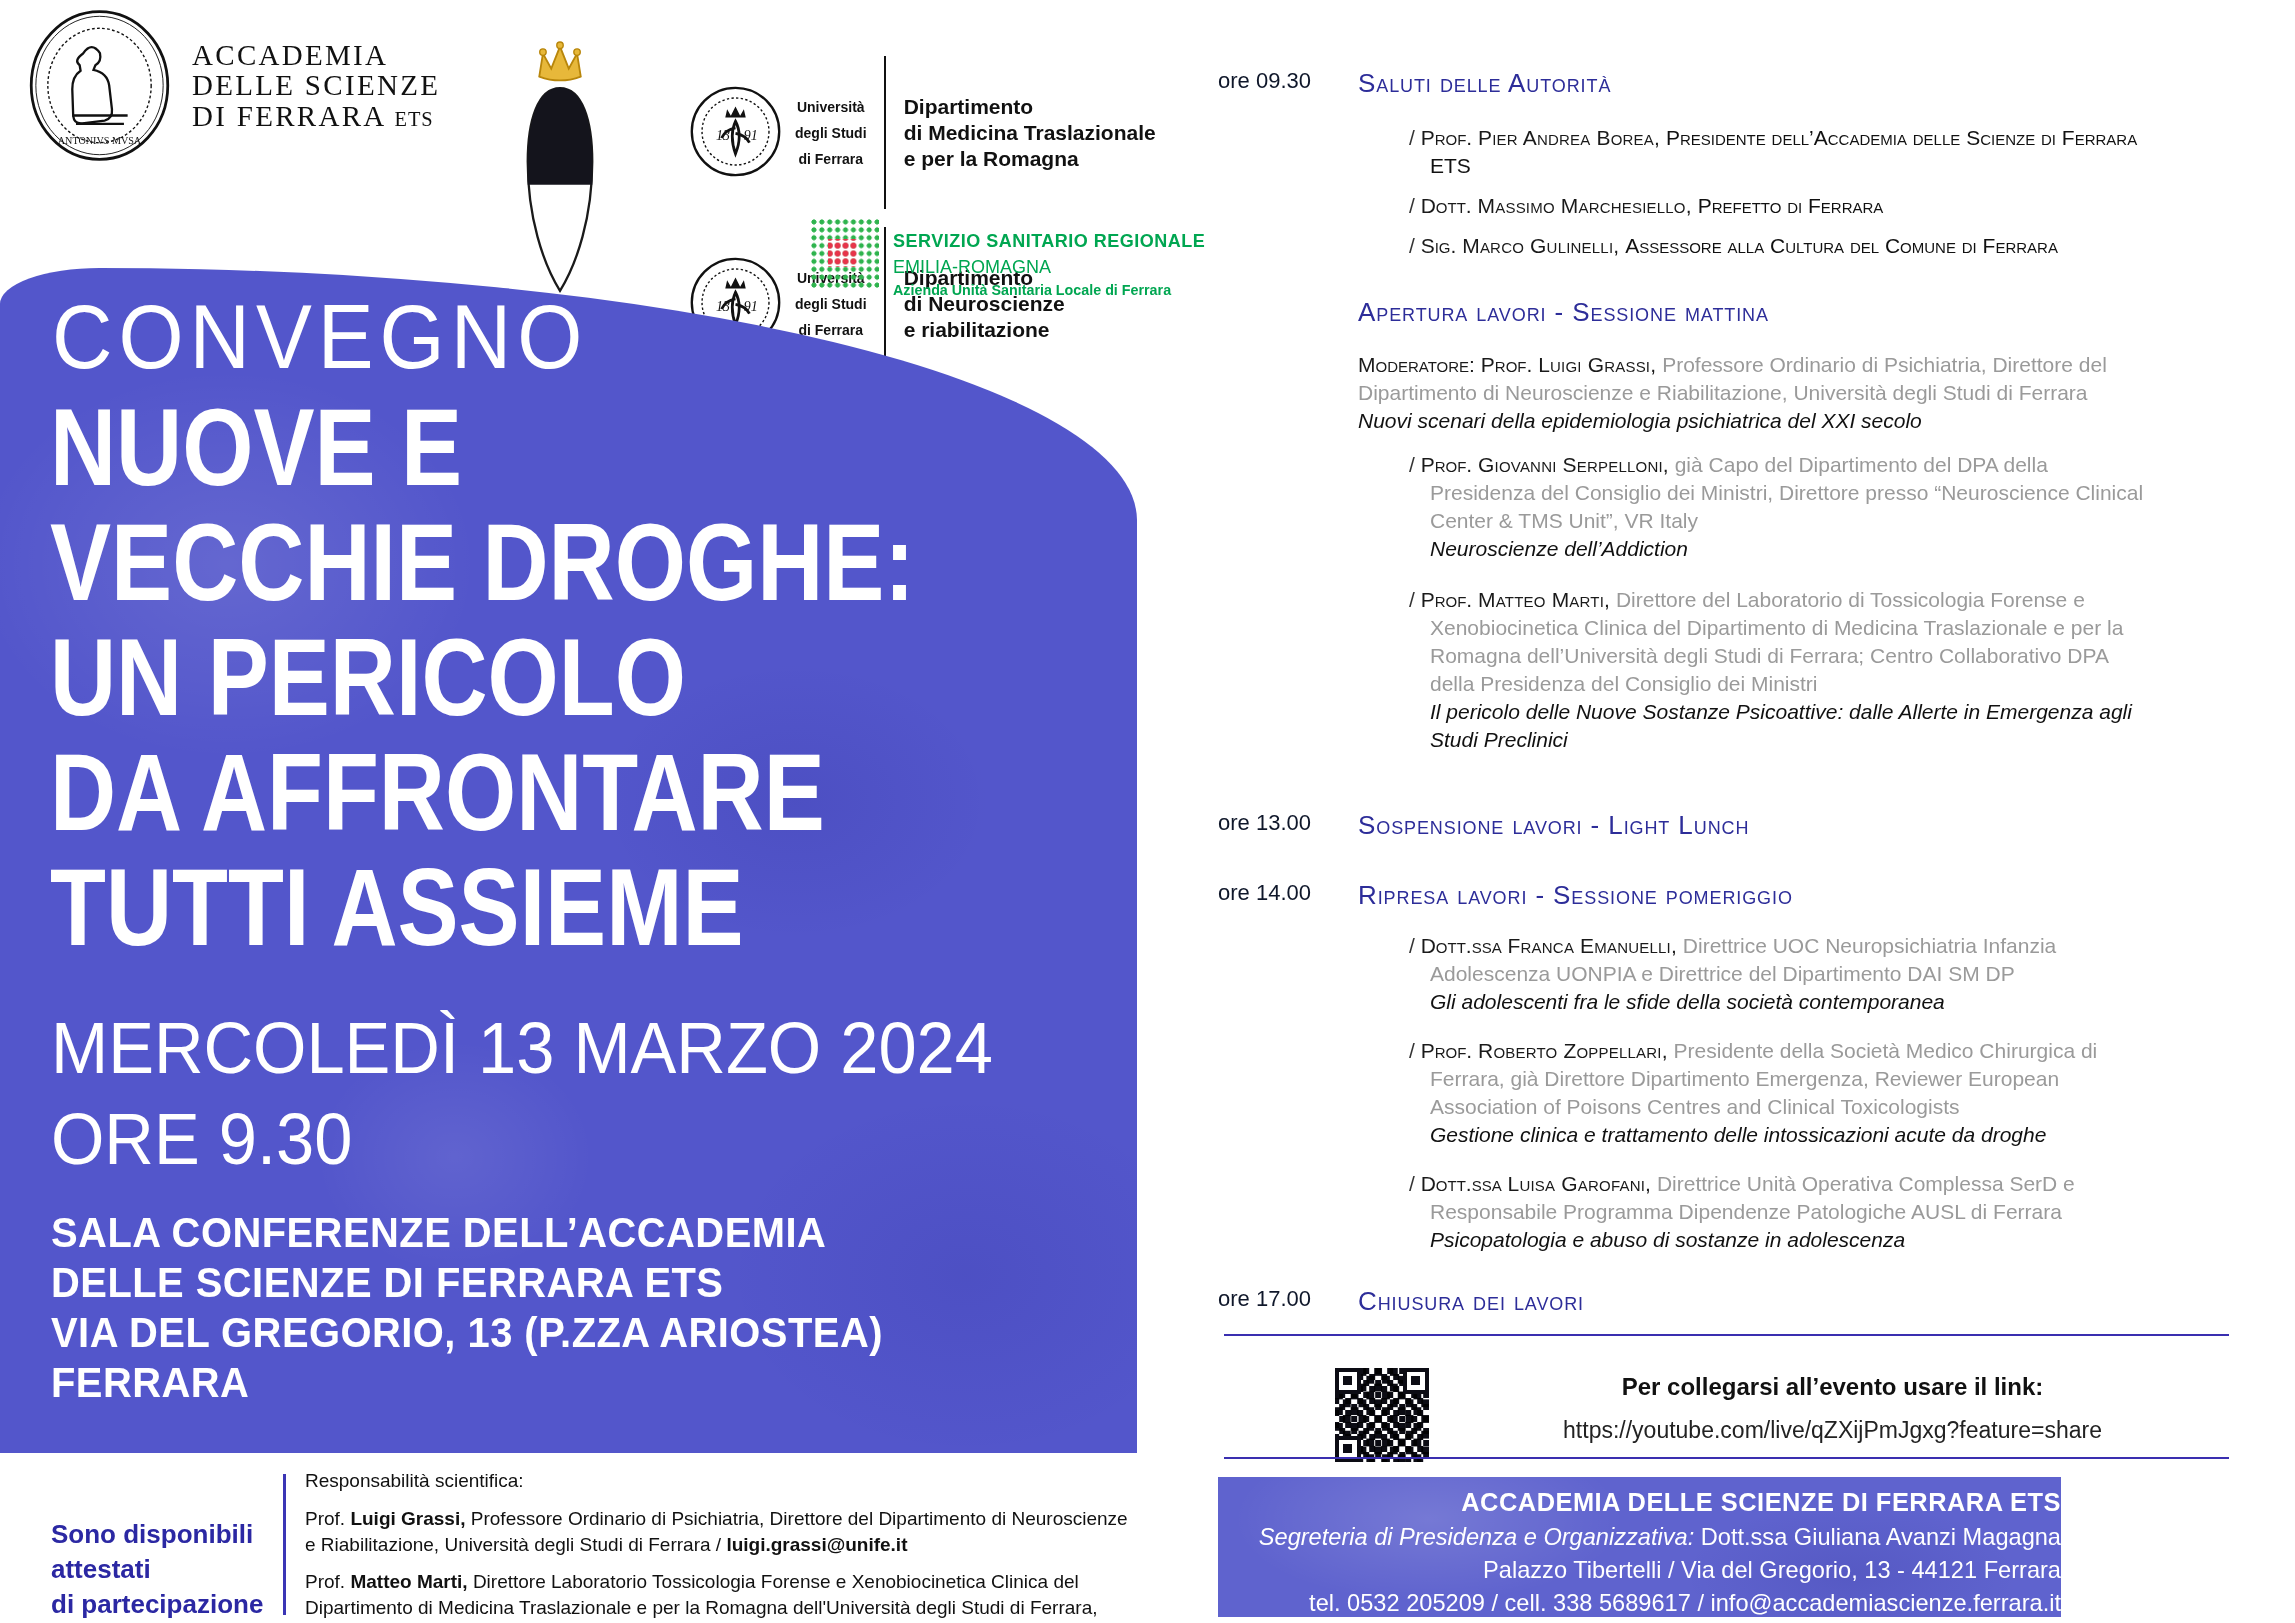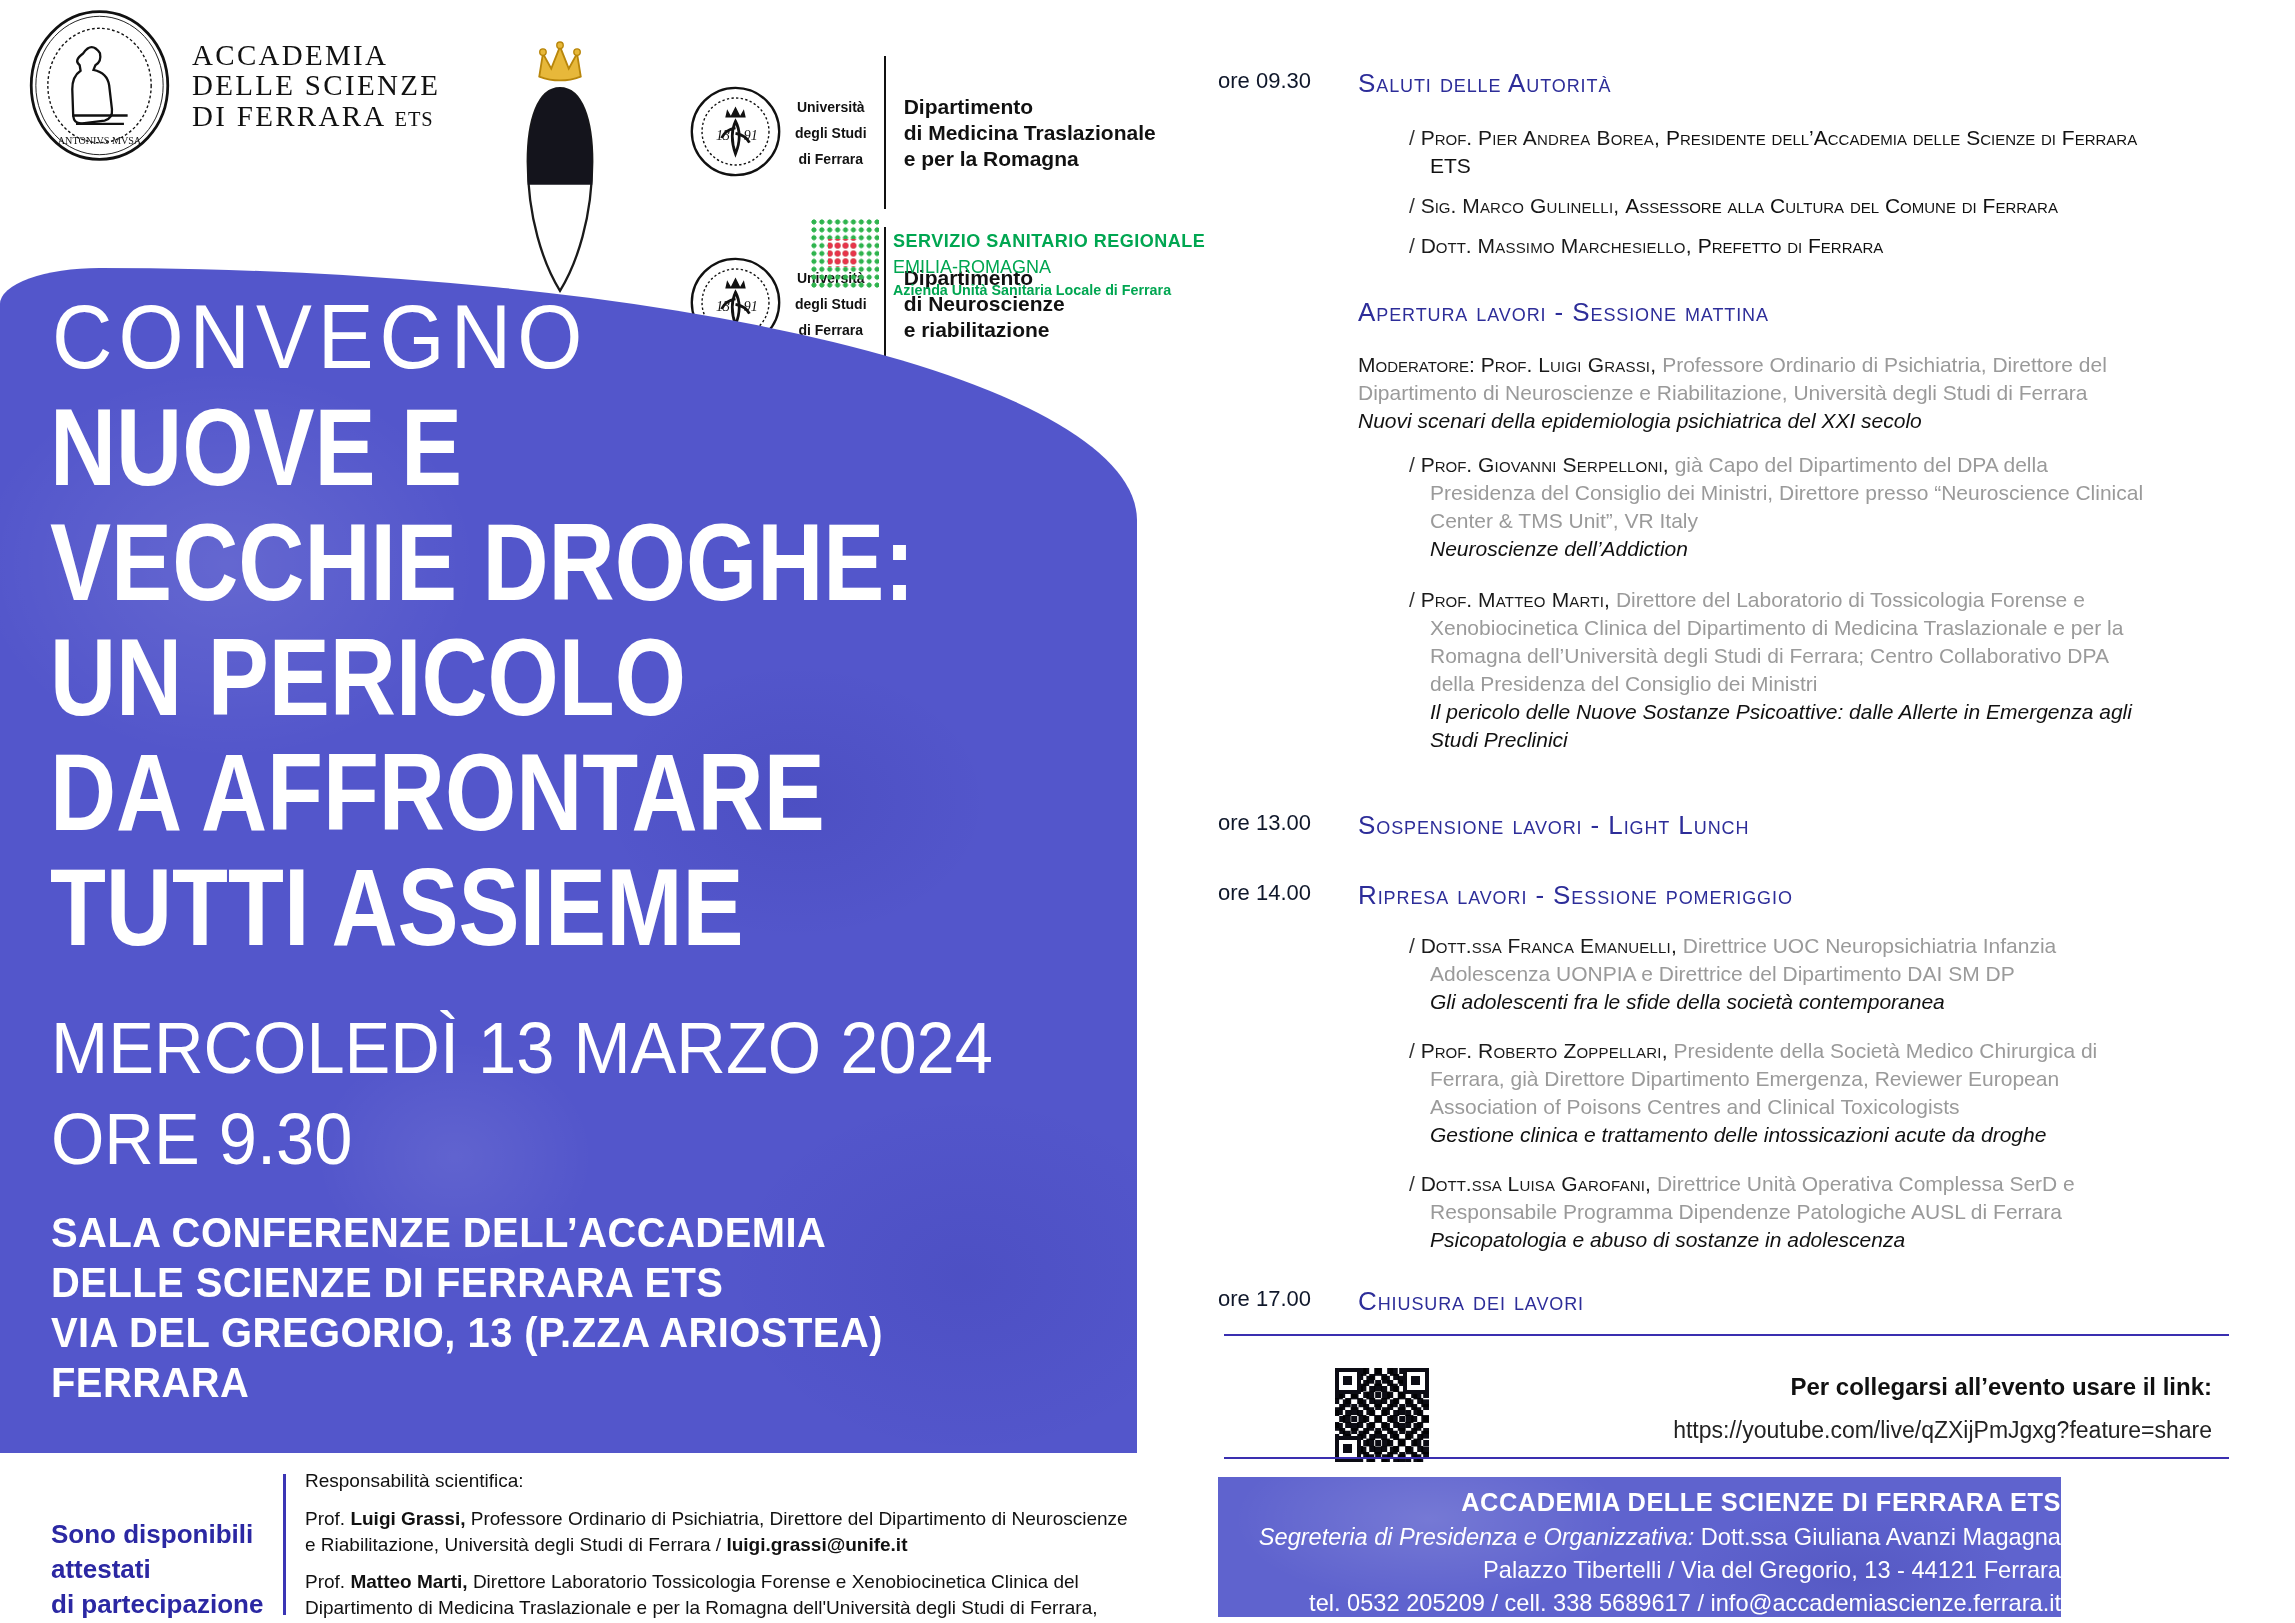--- a/index.html
+++ b/index.html
@@ -91,21 +91,21 @@
   .qr{position:absolute;left:1333px;top:1366px;width:98px;height:98px;background:#fff;
       border:2.8px solid #fff;box-sizing:border-box;}
   .qr-noise{position:absolute;inset:0;
       background:
         repeating-conic-gradient(#0c0c14 0% 25%, #ffffff 0% 50%) 0 0/ 15.7px 15.7px,
         repeating-conic-gradient(#0c0c14 0% 25%, transparent 0% 50%) 4.2px 6px/ 12px 12px;
       background-blend-mode:multiply;}
   .qr-f{position:absolute;width:26px;height:26px;background:#fff;border:4.6px solid #0c0c14;box-sizing:border-box;}
   .qr-f::after{content:"";position:absolute;left:3.7px;top:3.7px;width:9.3px;height:9.3px;background:#0c0c14;}
   .qr-f.tl{left:0;top:0;} .qr-f.tr{right:0;top:0;} .qr-f.bl{left:0;bottom:0;}
-  .linkbox{position:absolute;left:1453px;top:1373px;width:759px;text-align:right;color:#111;}
+  .linkbox{position:absolute;left:1453px;top:1373px;width:759px;text-align:center;color:#111;}
   .link-label{font-size:24px;font-weight:bold;}
   .link-url{font-size:23px;margin-top:15.7px;color:#222;}
 
   
   .footer{position:absolute;left:1218px;top:1477px;width:843px;height:140px;
       background:
         radial-gradient(324px 139px at 25% 30%, rgba(255,255,255,0.14), transparent 60%),
         radial-gradient(278px 120px at 75% 70%, rgba(20,20,120,0.12), transparent 60%),
         #5f63ce;
       color:#fff;text-align:right;box-sizing:border-box;padding-top:11px;}
@@ -264,30 +264,30 @@
         <p class="speaker mt55">
             <span class="line">
           <span class="slash">/</span>
           <span class="prefix">Prof.</span>
           <span class="name">Pier Andrea Borea,</span>
           <span class="role-sc">Presidente dell’Accademia delle Scienze di Ferrara ETS</span></span>
         </p>
         <p class="speaker mt26">
             <span class="line">
           <span class="slash">/</span>
+          <span class="prefix">Dott.</span>
+          <span class="name">Massimo Marchesiello,</span>
+          <span class="role-sc">Prefetto di Ferrara</span></span>
+        </p>
+        <p class="speaker mt26">
+            <span class="line">
+          <span class="slash">/</span>
           <span class="prefix">Sig.</span>
           <span class="name">Marco Gulinelli,</span>
           <span class="role-sc">Assessore alla Cultura del Comune di Ferrara</span></span>
-        </p>
-        <p class="speaker mt26">
-            <span class="line">
-          <span class="slash">/</span>
-          <span class="prefix">Dott.</span>
-          <span class="name">Massimo Marchesiello,</span>
-          <span class="role-sc">Prefetto di Ferrara</span></span>
         </p>
       </div>
     </div>
 
     <div class="prow mt80">
       <div class="ptime"></div>
       <div class="pbody">
         <div class="phead">Apertura lavori - Sessione mattina</div>
         <div class="modblock mt50">
           <span class="sc">Moderatore: Prof.</span>

